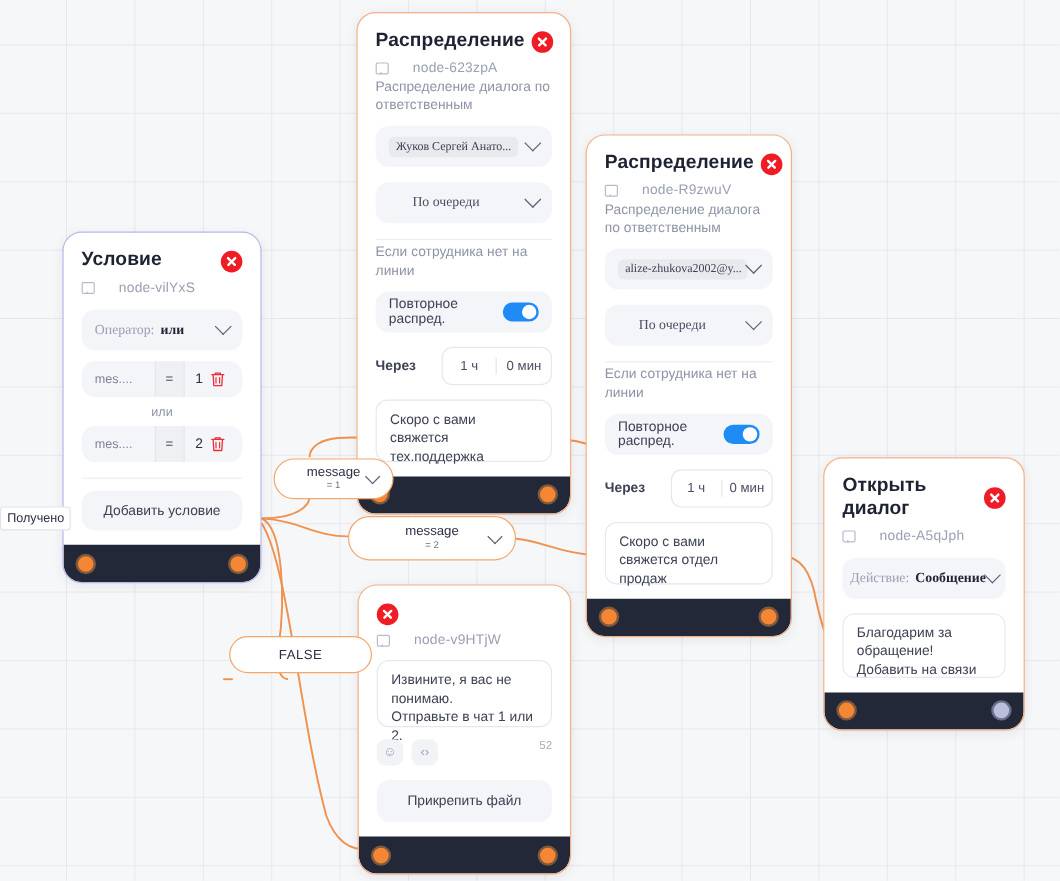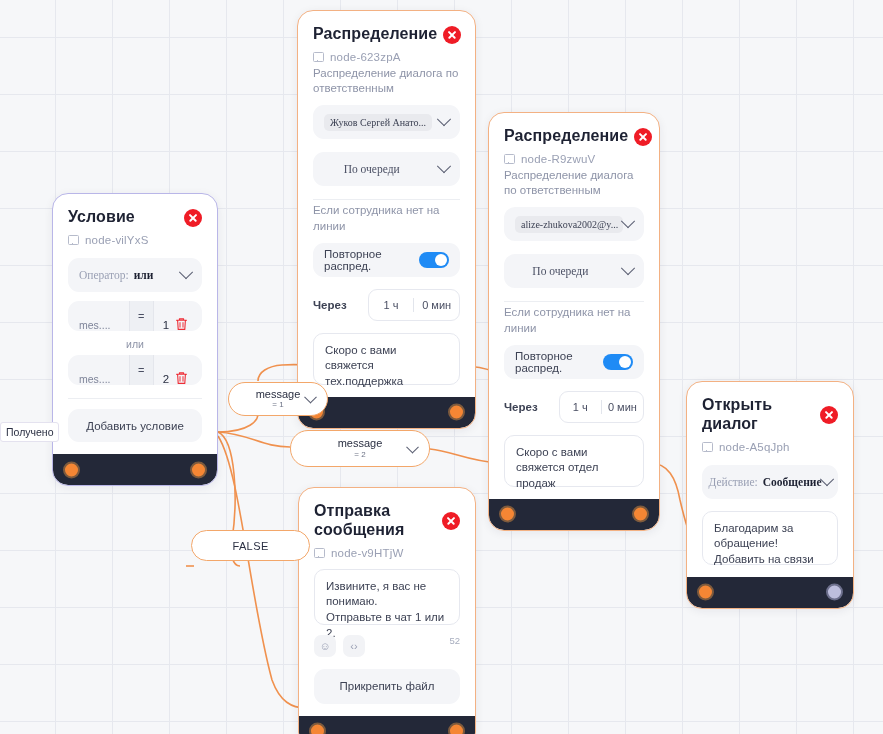--- a/index.html
+++ b/index.html
@@ -42,21 +42,21 @@
     flex:0 0 18px;position:relative;margin-top:1px;
   }
   .close-btn:before,.close-btn:after{
     content:"";position:absolute;left:4px;top:8px;width:10px;height:1.6px;
     background:#fff;border-radius:1px;
   }
   .close-btn:before{transform:rotate(45deg);}
   .close-btn:after{transform:rotate(-45deg);}
 
   .node-id{
-    display:flex;align-items:center;gap:6px;
+    display:flex;align-items:center;gap:20px;
     font-size:11.5px;color:#9aa0b4;margin-top:7px;letter-spacing:.2px;
   }
   .id-icon{
     width:9px;height:8px;border:1.2px solid #b6bbcb;border-radius:1.5px;
     position:relative;flex:0 0 9px;
   }
   .id-icon:after{
     content:"";position:absolute;left:2.6px;top:7px;width:3px;height:2px;
     border-left:1.2px solid #b6bbcb;
   }
@@ -112,21 +112,21 @@
 
   .textarea{
     margin-top:12px;border:1px solid #e6e8ef;border-radius:10px;
     padding:9px 11px;font-size:11.5px;color:#3d4254;line-height:1.36;
     box-sizing:border-box;
   }
 
   
   .cond-row{
     margin-top:9px;background:#f4f5f8;border-radius:11px;height:30px;
-    display:flex;align-items:flex-end;overflow:hidden;
+    display:flex;align-items:center;overflow:hidden;
   }
   .cond-row .c-key{
     width:52px;padding-left:11px;font-size:10.5px;color:#7e8499;
     white-space:nowrap;overflow:hidden;
   }
   .cond-row .c-op{
     width:24px;text-align:center;font-size:11px;color:#4a4f63;
     border-left:1px solid #e4e6ec;border-right:1px solid #e4e6ec;
     height:100%;display:flex;align-items:center;justify-content:center;
     background:#eef0f4;
@@ -394,21 +394,20 @@
     </div>
     <div class="node-foot">
       <div class="port left"></div>
       <div class="port right lav"></div>
     </div>
   </div>
 
   <div class="node" style="left:298px;top:487px;width:178px;">
     <div class="node-body">
       <div class="node-head">
-        <div class="node-title" style="max-width:120px;">Отправка сообщения</div>
         <div class="close-btn"></div>
       </div>
       <div class="node-id">
         <span class="id-icon"></span>
         <span>node-v9HTjW</span>
       </div>
 
       <div class="textarea" style="height:56px;white-space:pre-line;margin-top:10px;">Извините, я вас не понимаю.
 Отправьте в чат 1 или 2.</div>
 

